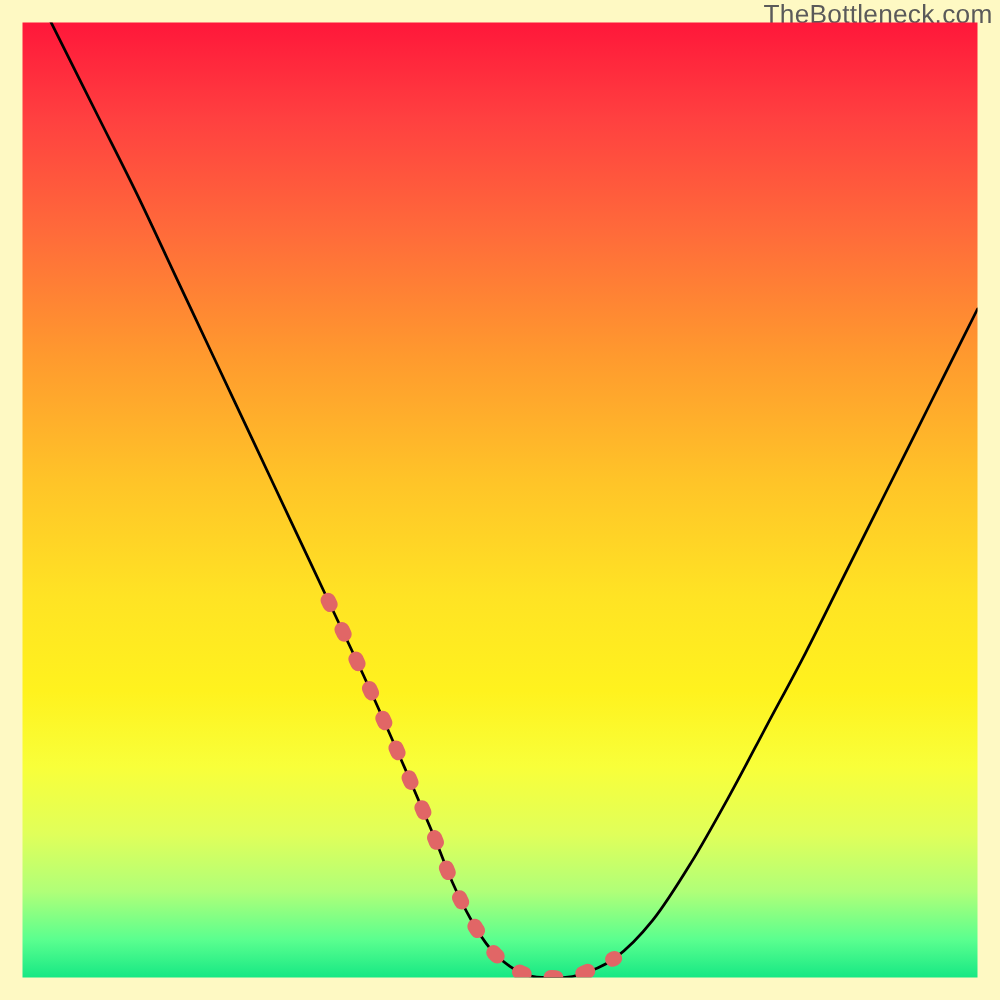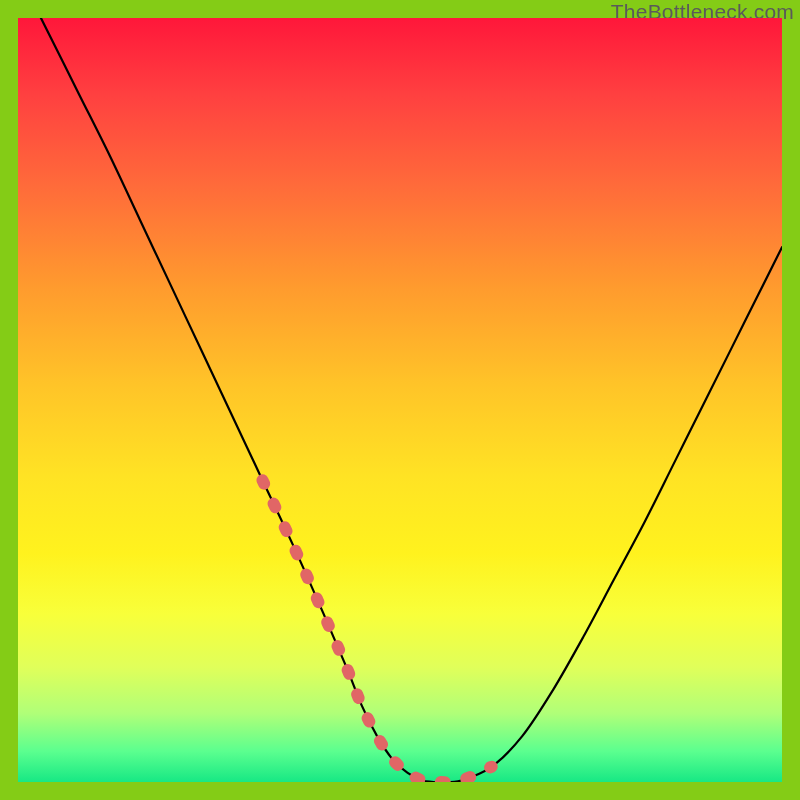--- a/index.html
+++ b/index.html
@@ -1,21 +1,21 @@
 <!DOCTYPE html>
 <html><head>
 <meta charset="utf-8">
 <style>
   * { margin: 0; padding: 0; box-sizing: border-box; }
   html, body { width: 800px; height: 800px; overflow: hidden; background: #000; }
   .frame {
     position: relative;
     width: 800px;
     height: 800px;
-    background: #84cc16;
+    background: #fef9c3;
   }
   .plot-area {
     position: absolute;
     left: 18px;
     top: 18px;
     width: 764px;
     height: 764px;
     background: linear-gradient(to bottom,
       #ff173a 0%,
       #ff4040 10%,

